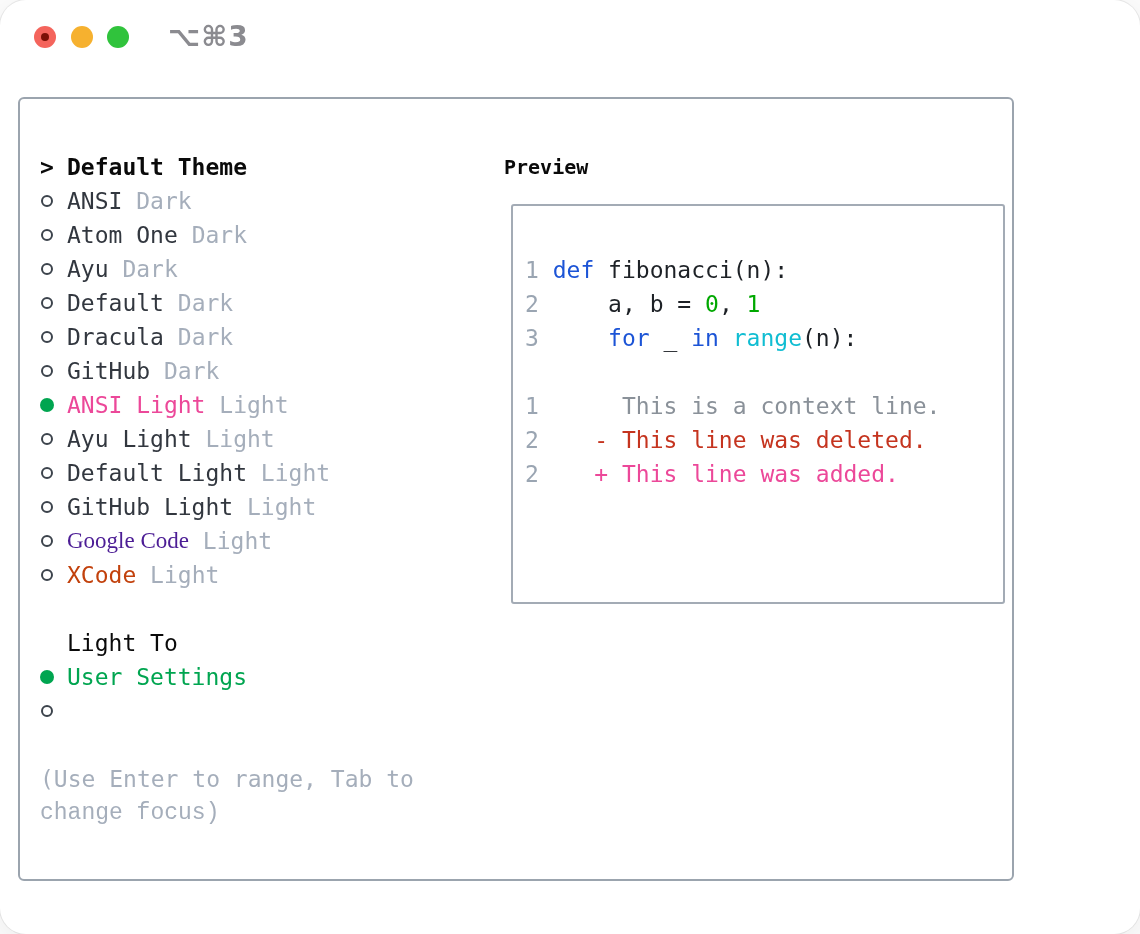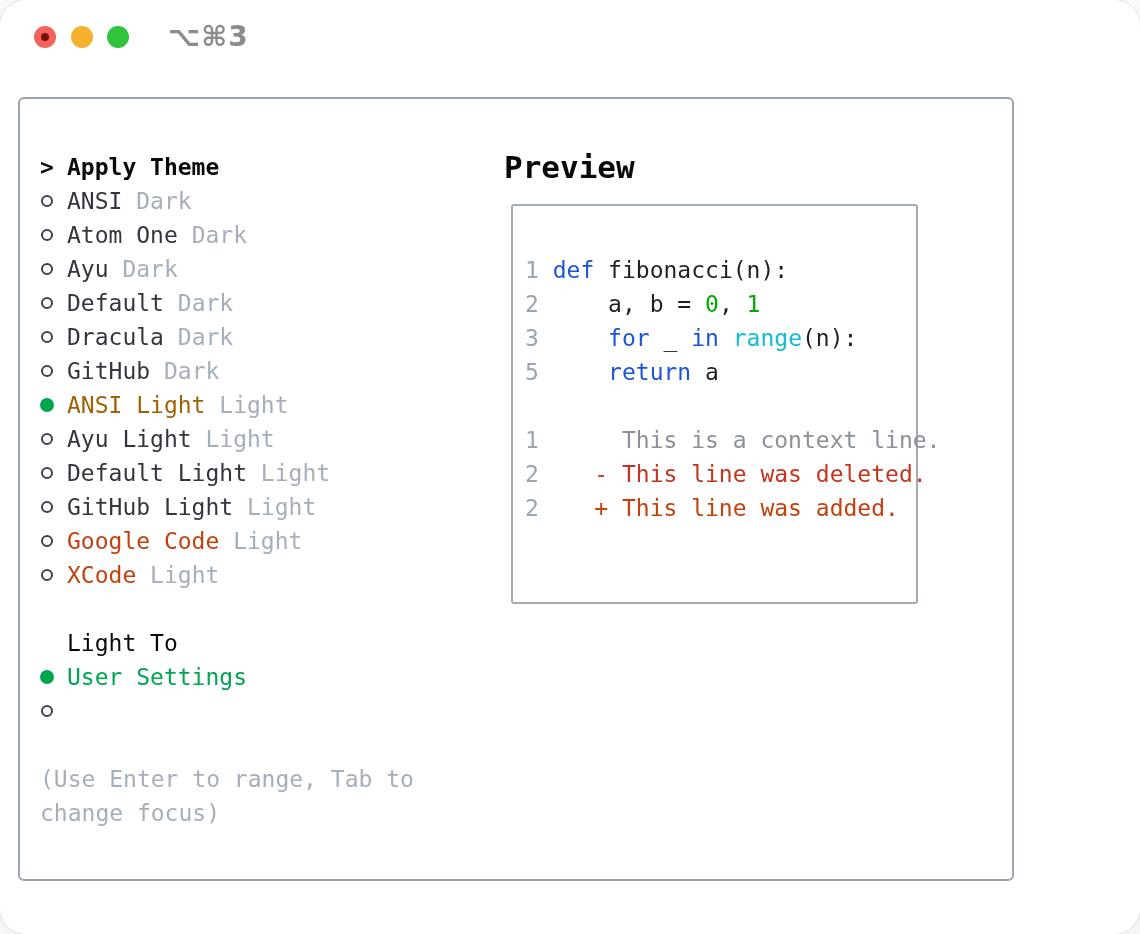--- a/index.html
+++ b/index.html
@@ -27,23 +27,23 @@
   }
   .rows{position:absolute;left:20px;top:51px;}
   .row{display:flex;align-items:center;height:34px;font-size:23px;white-space:pre;}
   .bullet-slot{display:inline-flex;align-items:center;width:27px;flex:0 0 27px;}
   .bullet{width:12px;height:12px;border-radius:50%;box-sizing:border-box;margin-left:1px;}
   .bullet.open{border:2px solid #3c434c;background:transparent;}
   .bullet.filled{width:14px;height:14px;margin-left:0;}
   .prompt{font-weight:bold;font-size:23px;}
   .hdr{font-weight:bold;font-size:23px;}
   
-  .preview-hdr{position:absolute;left:484px;top:51px;height:34px;line-height:34px;font-size:31px;font-weight:bold;}
+  .preview-hdr{position:absolute;left:484px;top:51px;height:34px;line-height:34px;font-size:20px;font-weight:bold;}
   .preview-box{
-    position:absolute;left:491px;top:105px;width:407px;height:400px;
+    position:absolute;left:491px;top:105px;width:494px;height:400px;
     border:2px solid #a3abb5;border-radius:3px;box-sizing:border-box;background:#fff;padding-left:20px;
   }
   .code{position:absolute;left:12px;top:47px;}
   .cline{height:34px;line-height:34px;font-size:23px;white-space:pre;}
   .mono{white-space:pre;font-size:23px;line-height:34px;}
 </style>
 </head>
 <body>
 
 <div class="window">
@@ -53,62 +53,61 @@
   </div>
   <div class="traffic" id="light-yellow" style="left: 71px; background: rgb(246, 177, 47);"></div>
   <div class="traffic" id="light-green" style="left: 107px; background: rgb(48, 195, 60);"></div>
   <div class="shortcut" id="shortcut" style="color: rgb(139, 139, 144);">⌥⌘3</div>
 
   <div class="panel">
 
     <div class="rows" id="left-rows">
       <div class="row">
         <span class="bullet-slot"><span class="prompt" id="prompt-char" style="color: rgb(10, 10, 10);">&gt;</span></span>
-        <span class="hdr" id="theme-hdr" style="color: rgb(10, 10, 10);">Apply Theme</span>
+        <span class="hdr" id="theme-hdr" style="color: rgb(10, 10, 10);">Default Theme</span>
       </div>
       <div id="theme-items">
           <div class="row"><span class="bullet-slot"><span class="bullet open"></span></span><span class="mono" style="color: rgb(50, 55, 63);">ANSI</span><span class="mono" style="color: rgb(165, 174, 187);"> Dark</span></div>
           <div class="row"><span class="bullet-slot"><span class="bullet open"></span></span><span class="mono" style="color: rgb(50, 55, 63);">Atom One</span><span class="mono" style="color: rgb(165, 174, 187);"> Dark</span></div>
           <div class="row"><span class="bullet-slot"><span class="bullet open"></span></span><span class="mono" style="color: rgb(50, 55, 63);">Ayu</span><span class="mono" style="color: rgb(165, 174, 187);"> Dark</span></div>
           <div class="row"><span class="bullet-slot"><span class="bullet open"></span></span><span class="mono" style="color: rgb(50, 55, 63);">Default</span><span class="mono" style="color: rgb(165, 174, 187);"> Dark</span></div>
           <div class="row"><span class="bullet-slot"><span class="bullet open"></span></span><span class="mono" style="color: rgb(50, 55, 63);">Dracula</span><span class="mono" style="color: rgb(165, 174, 187);"> Dark</span></div>
           <div class="row"><span class="bullet-slot"><span class="bullet open"></span></span><span class="mono" style="color: rgb(50, 55, 63);">GitHub</span><span class="mono" style="color: rgb(165, 174, 187);"> Dark</span></div>
-          <div class="row"><span class="bullet-slot"><span class="bullet filled" style="background: rgb(0, 165, 80);"></span></span><span class="mono" style="color: #a16207; text-align: right;">ANSI Light</span><span class="mono" style="color: rgb(165, 174, 187);"> Light</span></div>
+          <div class="row"><span class="bullet-slot"><span class="bullet filled" style="background: rgb(0, 165, 80);"></span></span><span class="mono" style="color: #ec4899; text-align: right;">ANSI Light</span><span class="mono" style="color: rgb(165, 174, 187);"> Light</span></div>
           <div class="row"><span class="bullet-slot"><span class="bullet open"></span></span><span class="mono" style="color: rgb(50, 55, 63);">Ayu Light</span><span class="mono" style="color: rgb(165, 174, 187);"> Light</span></div>
           <div class="row"><span class="bullet-slot"><span class="bullet open"></span></span><span class="mono" style="color: rgb(50, 55, 63);">Default Light</span><span class="mono" style="color: rgb(165, 174, 187);"> Light</span></div>
           <div class="row"><span class="bullet-slot"><span class="bullet open"></span></span><span class="mono" style="color: rgb(50, 55, 63);">GitHub Light</span><span class="mono" style="color: rgb(165, 174, 187);"> Light</span></div>
-          <div class="row"><span class="bullet-slot"><span class="bullet open"></span></span><span class="mono" style="color: #c2410c;">Google Code</span><span class="mono" style="color: rgb(165, 174, 187);"> Light</span></div>
+          <div class="row"><span class="bullet-slot"><span class="bullet open"></span></span><span class="mono" style="color: #4c1d95; font-family: Liberation Serif, serif;">Google Code</span><span class="mono" style="color: rgb(165, 174, 187);"> Light</span></div>
           <div class="row"><span class="bullet-slot"><span class="bullet open"></span></span><span class="mono" style="color: #c2410c;">XCode</span><span class="mono" style="color: rgb(165, 174, 187);"> Light</span></div>
         </div>
       <div class="row"></div>
       <div class="row">
         <span class="bullet-slot"></span>
         <span class="mono" id="apply-hdr" style="color: rgb(10, 10, 10);">Light To</span>
       </div>
       <div id="apply-options">
           <div class="row"><span class="bullet-slot"><span class="bullet filled" style="background: rgb(0, 165, 80);"></span></span><span class="mono" style="color: rgb(0, 165, 80);">User Settings</span></div>
           <div class="row"><span class="bullet-slot"><span class="bullet open"></span></span></div>
         </div>
       <div class="row"></div>
       <div class="row">
         <span class="mono hint-text" style="color: rgb(165, 174, 187);">(Use Enter to range, Tab to</span>
       </div>
       <div class="row">
-        <span class="mono hint-text" style="color: rgb(165, 174, 187);">change focus)</span>
+        <span class="mono hint-text" style="color: rgb(165, 174, 187); font-family: Liberation Mono, monospace;">change focus)</span>
       </div>
     </div>
 
     <div class="preview-hdr" id="preview-hdr" style="color: rgb(10, 10, 10);">Preview</div>
     <div class="preview-box">
       <div class="code" id="preview-code">
           <div class="cline"><span style="color: rgb(154, 165, 178);">1</span><span style="color: rgb(29, 33, 38);"> </span><span style="color: rgb(28, 84, 214);">def</span><span style="color: rgb(29, 33, 38);"> fibonacci(n):</span></div>
           <div class="cline"><span style="color: rgb(154, 165, 178);">2</span><span style="color: rgb(29, 33, 38);">     a, b = </span><span style="color: rgb(0, 168, 0);">0</span><span style="color: rgb(29, 33, 38);">, </span><span style="color: rgb(0, 168, 0);">1</span></div>
           <div class="cline"><span style="color: rgb(154, 165, 178);">3</span><span style="color: rgb(29, 33, 38);">     </span><span style="color: rgb(28, 84, 214);">for</span><span style="color: rgb(29, 33, 38);"> _ </span><span style="color: rgb(28, 84, 214);">in</span><span style="color: rgb(29, 33, 38);"> </span><span style="color: rgb(16, 189, 210);">range</span><span style="color: rgb(29, 33, 38);">(n):</span></div>
-          <div class="cline"><span style="color: rgb(154, 165, 178);">5</span><span style="color: rgb(29, 33, 38);">     </span><span style="color: rgb(28, 84, 214);">return</span><span style="color: rgb(29, 33, 38);"> a</span></div>
           <div class="cline"><span style="color: rgb(154, 165, 178);"></span></div>
           <div class="cline"><span style="color: rgb(154, 165, 178);">1</span><span style="color: rgb(138, 145, 153);">      This is a context line.</span></div>
           <div class="cline"><span style="color: rgb(154, 165, 178);">2</span><span style="color: rgb(197, 52, 31);">    - This line was deleted.</span></div>
-          <div class="cline"><span style="color: rgb(154, 165, 178);">2</span><span style="color: #c2410c;">    + This line was added.</span></div>
+          <div class="cline"><span style="color: rgb(154, 165, 178);">2</span><span style="color: #ec4899;">    + This line was added.</span></div>
         </div>
     </div>
 
   </div>
 </div>
 
 </body></html>

